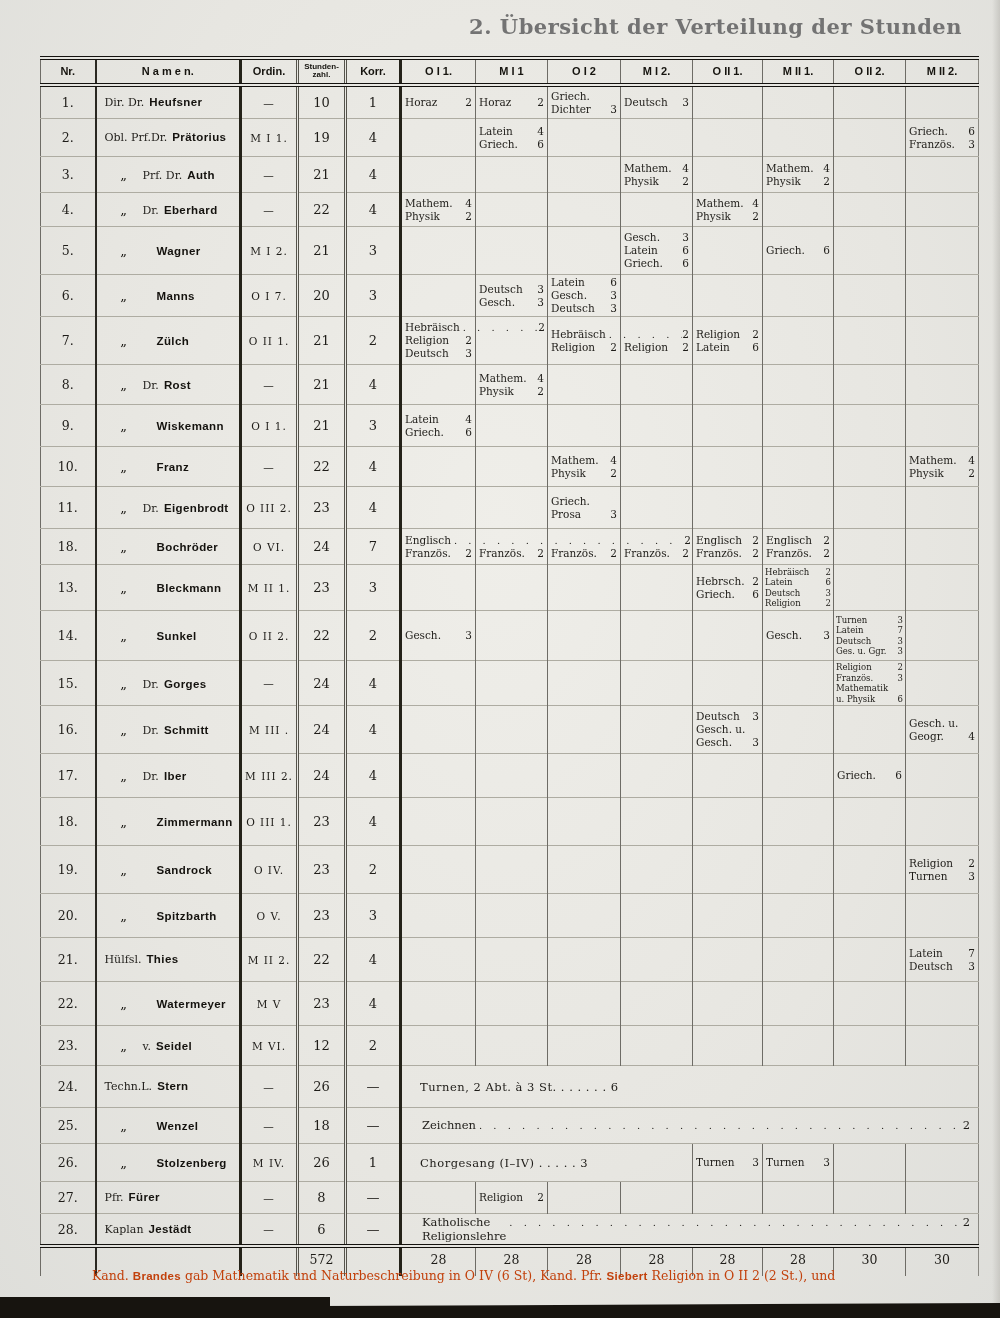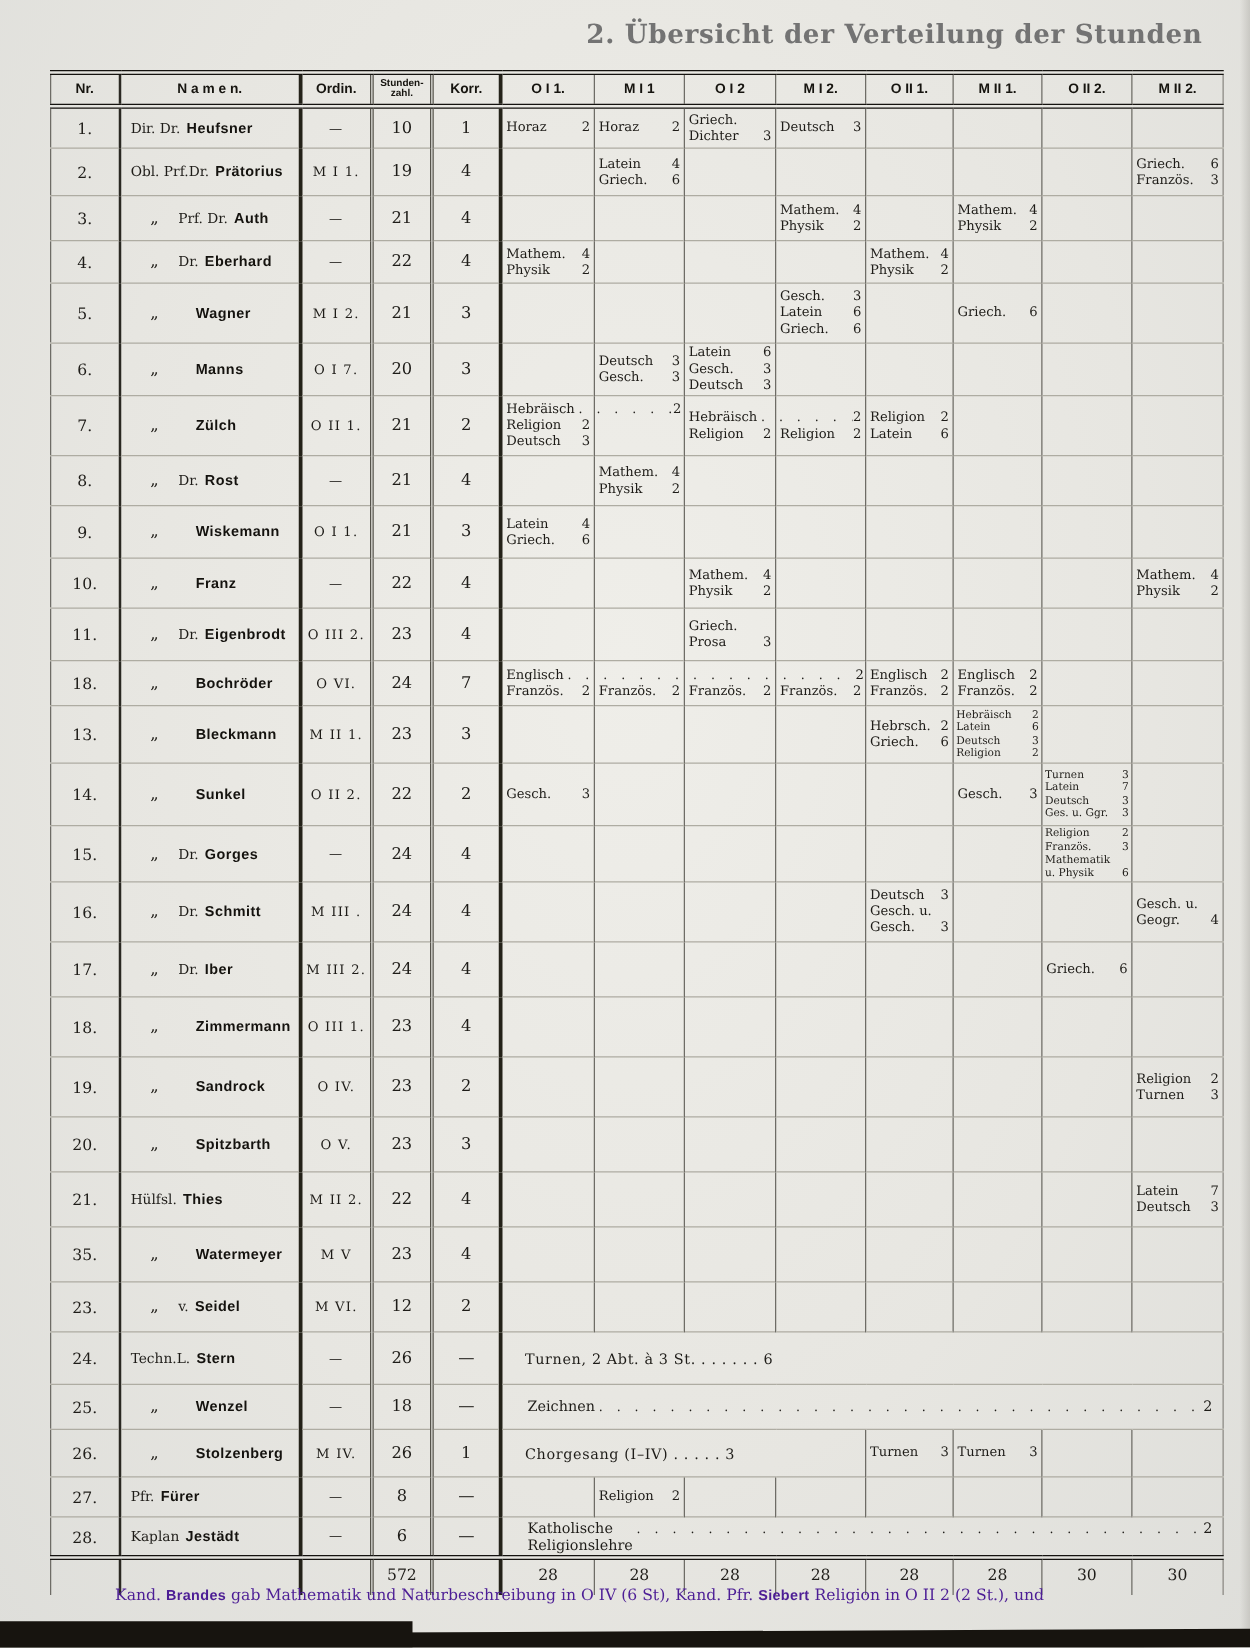--- a/index.html
+++ b/index.html
@@ -57,21 +57,21 @@
         padding:0 3px;position:relative;z-index:2;box-sizing:border-box;}
   .lead .lbl{white-space:nowrap;}
   .dots{flex:1 1 auto;overflow:hidden;white-space:nowrap;letter-spacing:4px;
         font-size:10px;padding:0 3px;}
   .leadflex{display:flex;align-items:baseline;font-size:11.5px;line-height:14px;
         padding:0 8px 0 20px;}
   .textline{font-size:11.5px;line-height:14px;text-align:left;padding-left:18px;
         letter-spacing:.5px;white-space:nowrap;}
   
   .footnote{position:absolute;left:40px;top:1268px;width:938px;
-        font:12.5px/1.3 "DejaVu Serif", serif;color:#4c1d95;}
+        font:12.5px/1.3 "DejaVu Serif", serif;color:#c2410c;}
   .footnote .l1{padding-left:52px;}
   .footnote .l2{text-align:right;padding-right:22px;margin-top:1px;}
   .footnote .b{font:bold 11.5px "Liberation Sans", sans-serif;letter-spacing:.3px;}
   
   .scan-bottom{position:absolute;left:0;bottom:0;width:1000px;height:15px;
         background:#17140f;transform:skewY(-0.25deg);transform-origin:right;}
   .scan-bottom-left{position:absolute;left:0;bottom:0;width:330px;height:21px;background:#17140f;}
   .scan-right{position:absolute;right:0;top:0;width:8px;height:1318px;
         background:linear-gradient(to left, #c9c8c3, rgba(0,0,0,0));}
 </style>
@@ -781,21 +781,21 @@
             <span class="lbl">Latein</span>
             <span class="num">7</span>
           </div>
           <div class="line">
             <span class="lbl">Deutsch</span>
             <span class="num">3</span>
           </div>
         </td>
       </tr>
       <tr style="height: 44px;">
-        <td class="c-nr">35.</td>
+        <td class="c-nr">22.</td>
         <td class="c-name"><span class="ditto">„</span><span class="surname">Watermeyer</span></td>
         <td class="c-ordin">M V</td>
         <td class="c-stunden">23</td>
         <td class="c-korr">4</td>
         <td class="c-first"></td>
         <td class="c-class"></td>
         <td class="c-class"></td>
         <td class="c-class"></td>
         <td class="c-class"></td>
         <td class="c-class"></td>

